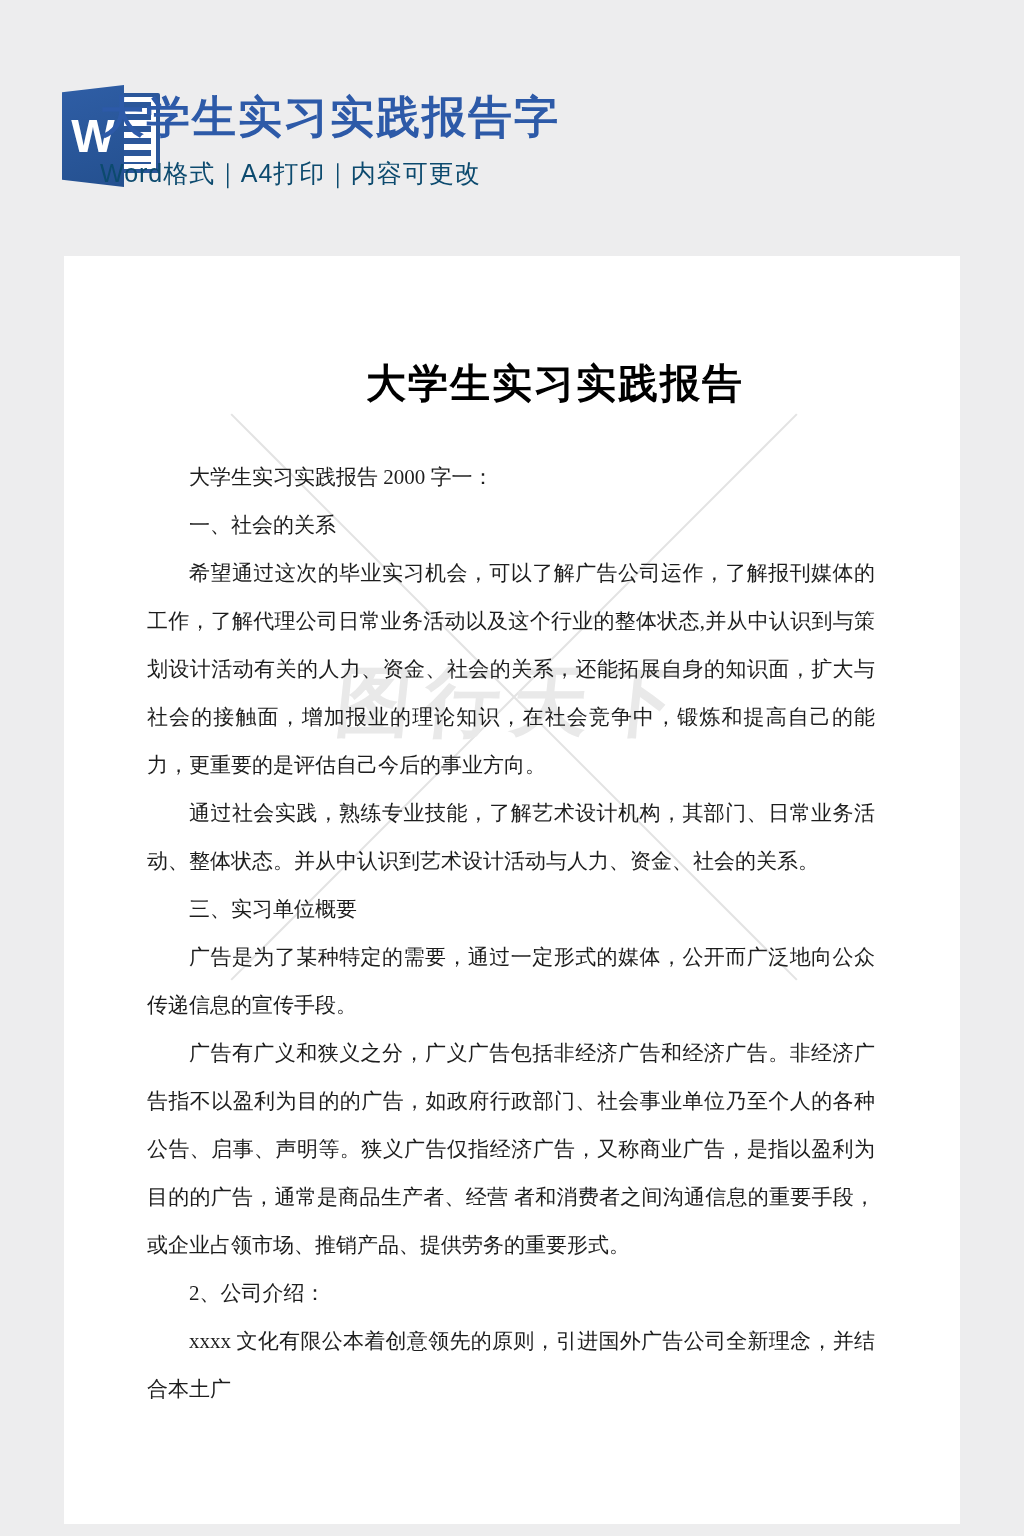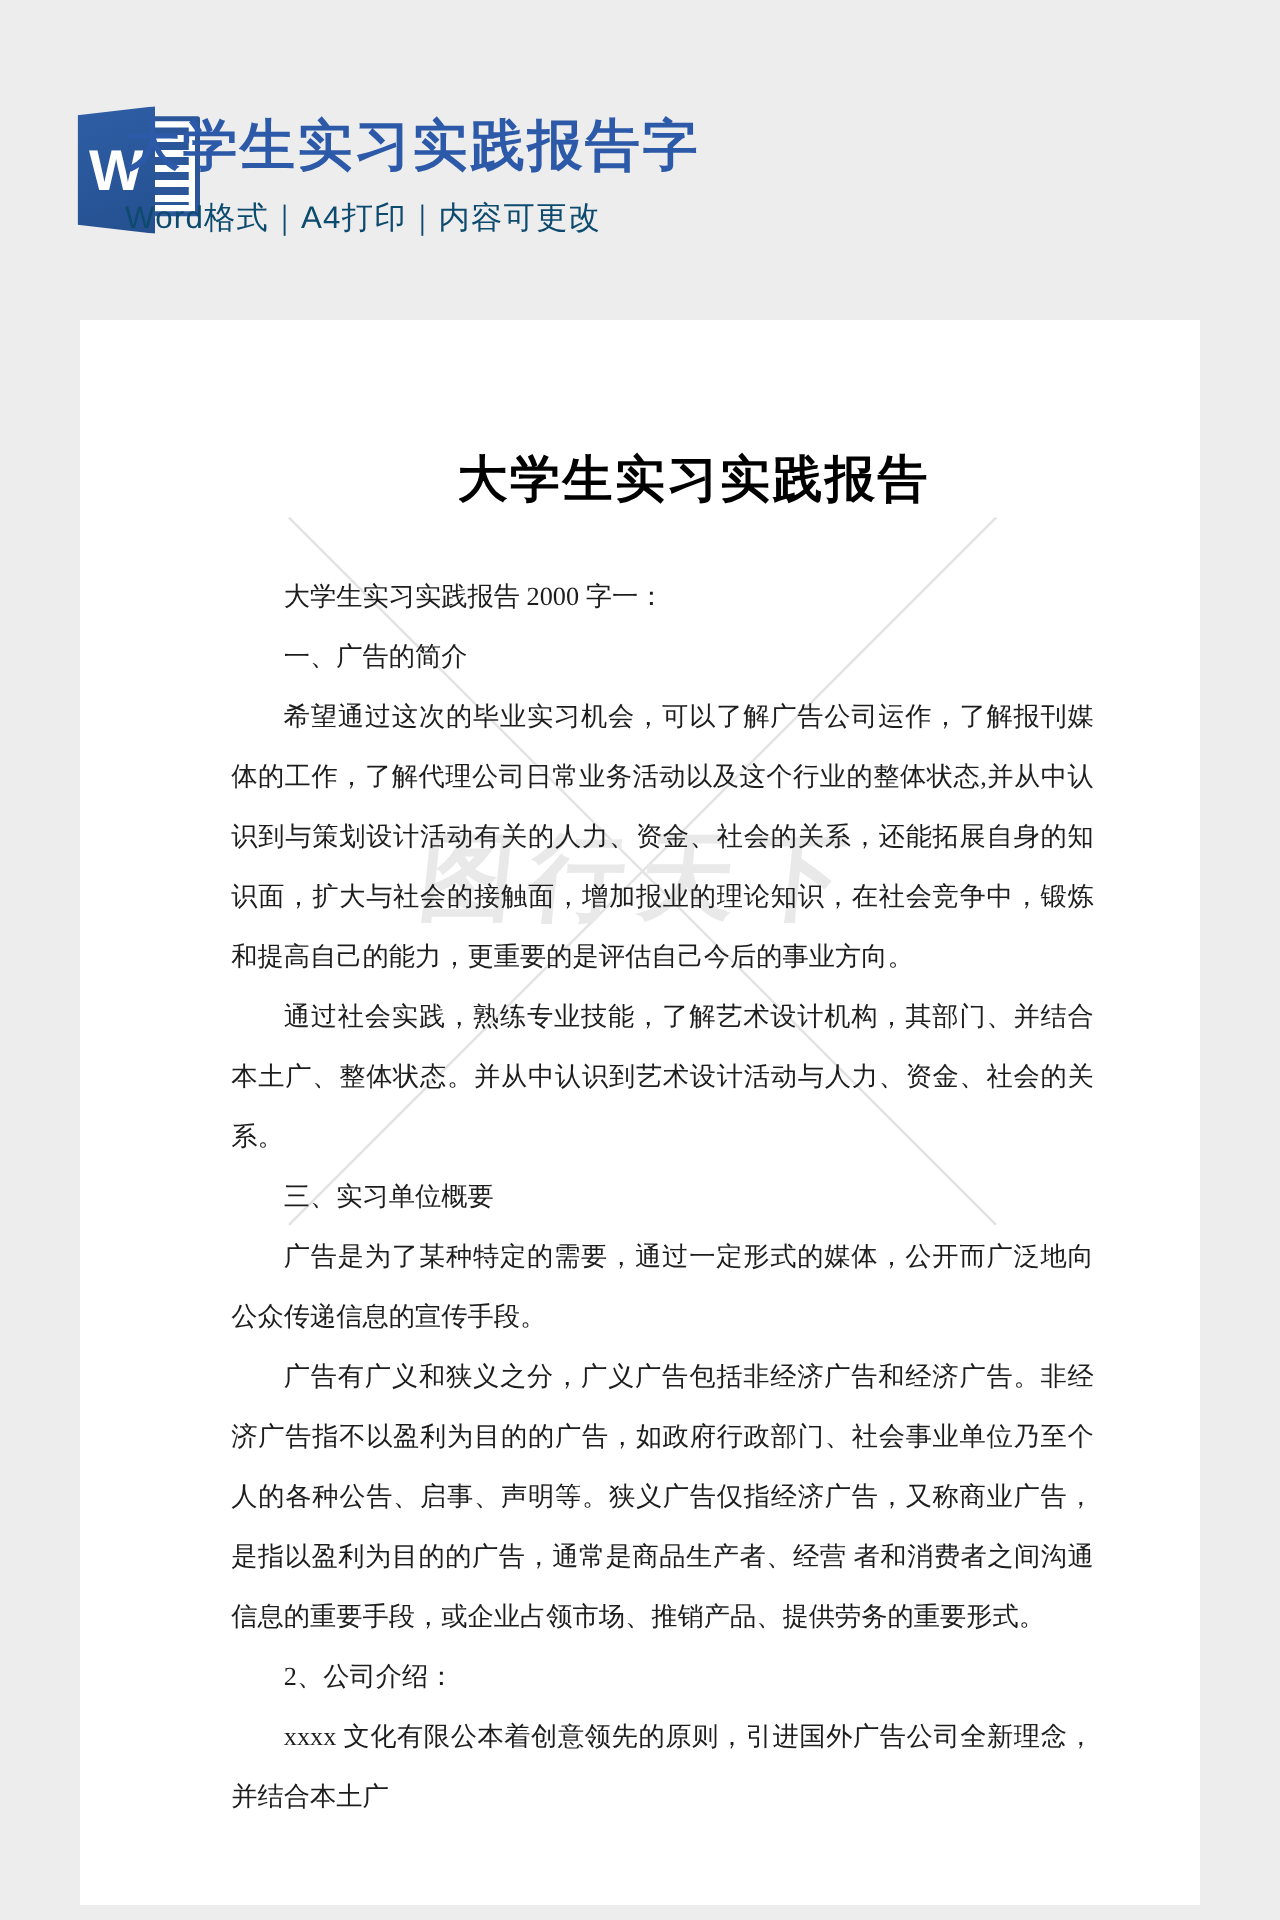--- a/index.html
+++ b/index.html
@@ -64,21 +64,21 @@
     color:#e9e9e9;white-space:nowrap;
   }
   .doc-content{position:relative;z-index:1;padding-left:15px;}
   .doc-title{
     position:relative;left:25px;
     margin:104px 85px 0 106px;text-align:center;
     font-family:"Liberation Serif","DejaVu Serif",serif;
     font-size:40px;line-height:48px;font-weight:700;color:#000;
     letter-spacing:2px;
   }
-  .doc-body{margin:45px 85px 0 106px;}
+  .doc-body{margin:45px 85px 0 68px;}
   .doc-body p{
     margin:0;text-indent:2em;text-align:justify;
     font-family:"Liberation Serif","DejaVu Serif",serif;
     font-size:21px;line-height:48px;color:#1d1d1d;
   }
 </style>
 </head>
 <body>
 
 <div class="header">
@@ -99,23 +99,23 @@
 <div class="page">
   <div class="watermark">
     <div class="wm-line a"></div>
     <div class="wm-line b"></div>
     <div class="wm-logo">图行天下</div>
   </div>
   <div class="doc-content">
     <div class="doc-title">大学生实习实践报告</div>
     <div class="doc-body">
         <p>大学生实习实践报告 2000 字一：</p>
-        <p>一、广告的简介</p>
+        <p>一、社会的关系</p>
         <p>希望通过这次的毕业实习机会，可以了解广告公司运作，了解报刊媒体的工作，了解代理公司日常业务活动以及这个行业的整体状态,并从中认识到与策划设计活动有关的人力、资金、社会的关系，还能拓展自身的知识面，扩大与社会的接触面，增加报业的理论知识，在社会竞争中，锻炼和提高自己的能力，更重要的是评估自己今后的事业方向。</p>
-        <p>通过社会实践，熟练专业技能，了解艺术设计机构，其部门、并结合本土广、整体状态。并从中认识到艺术设计活动与人力、资金、社会的关系。</p>
+        <p>通过社会实践，熟练专业技能，了解艺术设计机构，其部门、日常业务活动、整体状态。并从中认识到艺术设计活动与人力、资金、社会的关系。</p>
         <p>三、实习单位概要</p>
         <p>广告是为了某种特定的需要，通过一定形式的媒体，公开而广泛地向公众传递信息的宣传手段。</p>
         <p>广告有广义和狭义之分，广义广告包括非经济广告和经济广告。非经济广告指不以盈利为目的的广告，如政府行政部门、社会事业单位乃至个人的各种公告、启事、声明等。狭义广告仅指经济广告，又称商业广告，是指以盈利为目的的广告，通常是商品生产者、经营 者和消费者之间沟通信息的重要手段，或企业占领市场、推销产品、提供劳务的重要形式。</p>
         <p>2、公司介绍：</p>
         <p>xxxx 文化有限公本着创意领先的原则，引进国外广告公司全新理念，并结合本土广</p>
       </div>
   </div>
 </div>
 
 </body></html>

